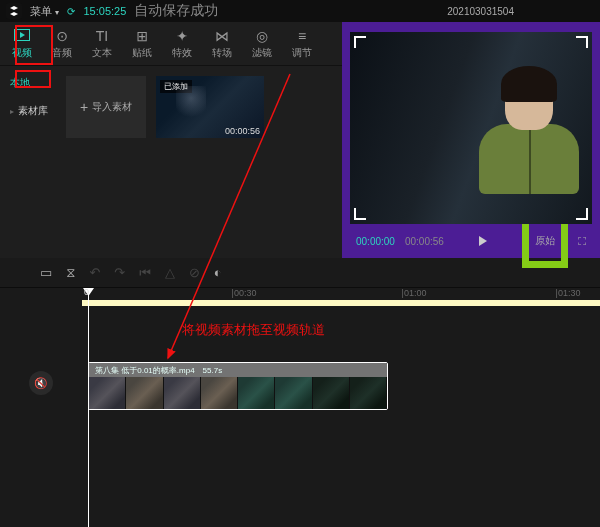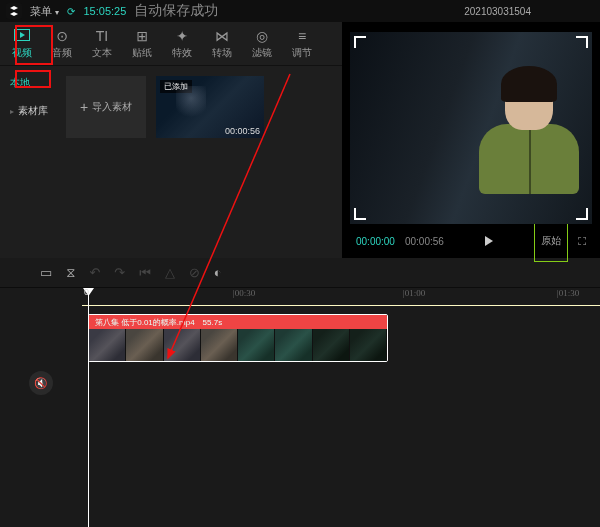--- a/index.html
+++ b/index.html
@@ -27,21 +27,21 @@
     display: flex; align-items: center; justify-content: center;
     color: #fff;
     font-size: 9px;
     font-weight: bold;
   }
   .menu-btn { color: #bbb; font-size: 11px; cursor: pointer; }
   .sync-icon { color: #2dd4bf; font-size: 10px; }
   .autosave-time { color: #2dd4bf; font-size: 11px; }
   .autosave-text { color: #888; font-size: 14px; }
   .titlebar .spacer { flex: 1; }
-  .project-name { color: #aaa; font-size: 10px; margin-right: 63px; }
+  .project-name { color: #aaa; font-size: 10px; margin-right: 80px; }
 
   .upper { display: flex; height: 236px; }
   .media-panel { width: 342px; background: #1e1e1e; display: flex; flex-direction: column; }
   .tool-tabs {
     height: 44px;
     display: flex;
     border-bottom: 1px solid #111;
     padding: 0 2px;
   }
   .tool-tab {
@@ -94,21 +94,21 @@
   .added-tag {
     position: absolute; top: 4px; left: 4px;
     background: #000a; padding: 1px 4px; font-size: 8px; color: #eee;
   }
   .duration-tag {
     position: absolute; bottom: 2px; right: 4px;
     font-size: 9px; color: #ddd;
   }
   .clip-name { font-size: 9px; color: #aaa; text-align: center; }
 
-  .preview-panel { flex: 1; background: #000000; padding: 10px 8px 0 8px; display: flex; flex-direction: column; }
+  .preview-panel { flex: 1; background: #4c1d95; padding: 10px 8px 0 8px; display: flex; flex-direction: column; }
   .preview-box {
     flex: 1;
     background: #000;
     position: relative;
     overflow: hidden;
     display: flex; align-items: center; justify-content: center;
   }
   .preview-scene {
     width: 100%; height: 100%;
     background: linear-gradient(110deg, #0b1016 0%, #1a2128 40%, #25303a 55%, #12181e 100%);
@@ -157,21 +157,21 @@
   .time-dur { color: #888; }
   .playback-bar .spacer { flex: 1; }
   .play-btn {
     width: 0; height: 0;
     border-left: 8px solid #ccc;
     border-top: 5px solid transparent;
     border-bottom: 5px solid transparent;
     cursor: pointer;
   }
   .quality-btn {
-    border: 1px solid #84cc16; padding: 13px 6px;
+    border: 7px solid #84cc16; padding: 13px 6px;
     font-size: 10px; color: #aaa; cursor: pointer;
   }
   .expand-btn { color: #aaa; font-size: 11px; cursor: pointer; }
 
   
   .timeline { background: #1a1a1a; }
   .timeline-tools {
     height: 30px;
     display: flex; align-items: center; gap: 14px;
     padding: 0 14px 0 40px;
@@ -194,22 +194,21 @@
     width: 24px; height: 24px;
     border-radius: 50%;
     background: #2a2a2a;
     display: flex; align-items: center; justify-content: center;
     color: #ccc; font-size: 11px; cursor: pointer;
   }
   .tracks { flex: 1; position: relative; overflow: hidden; }
   .ruler {
     height: 18px;
     position: relative;
-    border-bottom: 1px solid #fef9c3;
-    font-family: Liberation Serif, serif;
+    border-bottom: 6px solid #fef9c3;
   }
   .ruler-tick {
     position: absolute; top: 0;
     font-size: 9px; color: #666;
     transform: translateX(-50%);
   }
   .playhead {
     position: absolute;
     top: 0; bottom: 0;
     width: 1px;
@@ -241,21 +240,21 @@
     position: absolute;
     left: 4px; top: 8px;
     height: 48px;
     border: 1px solid #fff;
     border-radius: 2px;
     overflow: hidden;
     cursor: pointer;
   }
   .clip-header {
     height: 14px;
-    background: #ef4444;
+    background: #737373;
     display: flex; align-items: center; gap: 8px;
     padding: 0 6px;
     font-size: 8px; color: #e6fff9;
   }
   .clip-frames {
     height: 34px;
     display: flex;
     background: #2a2a30;
   }
   .frame {
@@ -399,20 +398,23 @@
       </div>
     </div>
     <div class="tracks">
       <div class="ruler">
         <span class="ruler-tick" style="left:162px">|00:30</span>
         <span class="ruler-tick" style="left:332px">|01:00</span>
         <span class="ruler-tick" style="left:486px">|01:30</span>
       </div>
       <div class="playhead" style="left:6px">
         <span class="playhead-num">0</span>
+      </div>
+      <div class="annotation-row">
+        <span class="annotation-text">将视频素材拖至视频轨道</span>
       </div>
       <div class="video-track">
         <div class="clip" style="width:300px">
           <div class="clip-header">
             <span>第八集 低于0.01的概率.mp4</span>
             <span>55.7s</span>
           </div>
           <div class="clip-frames">
             <div class="frame"></div>
               <div class="frame f2"></div>

